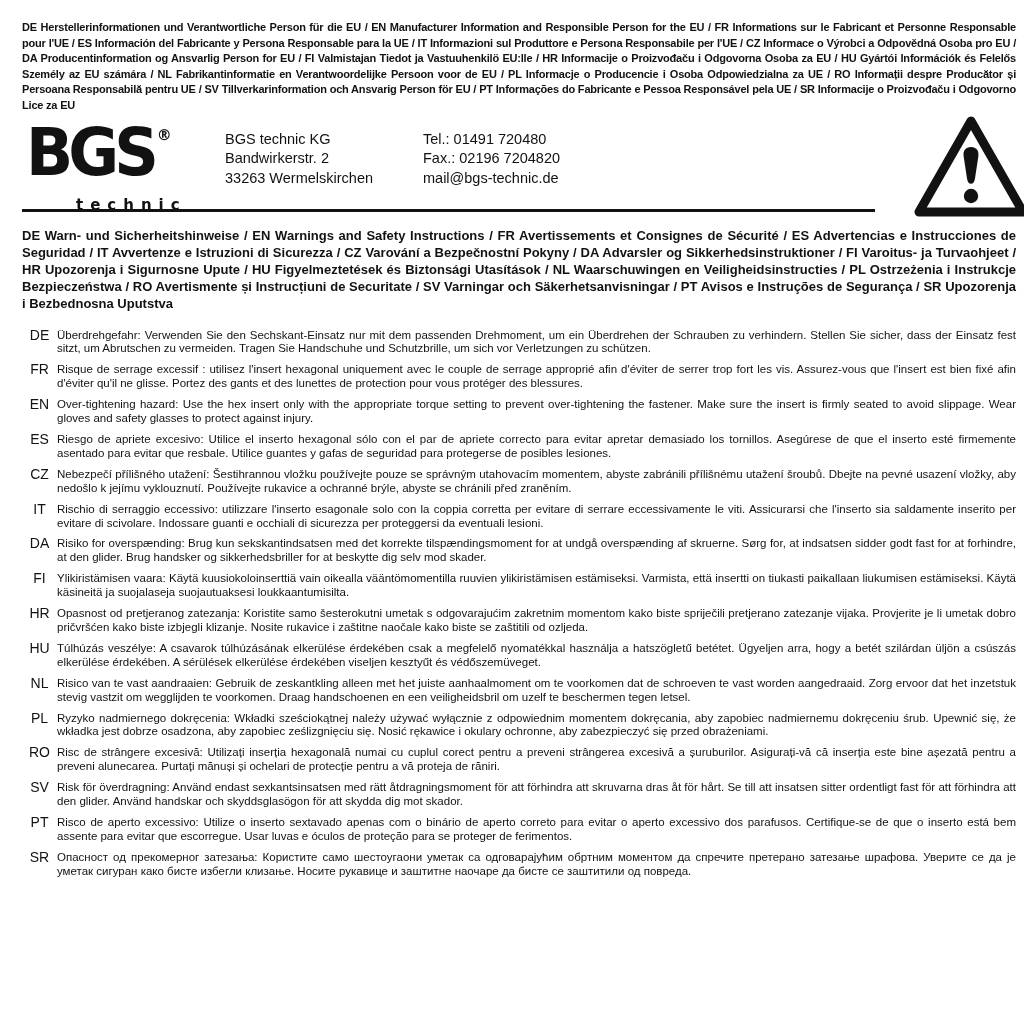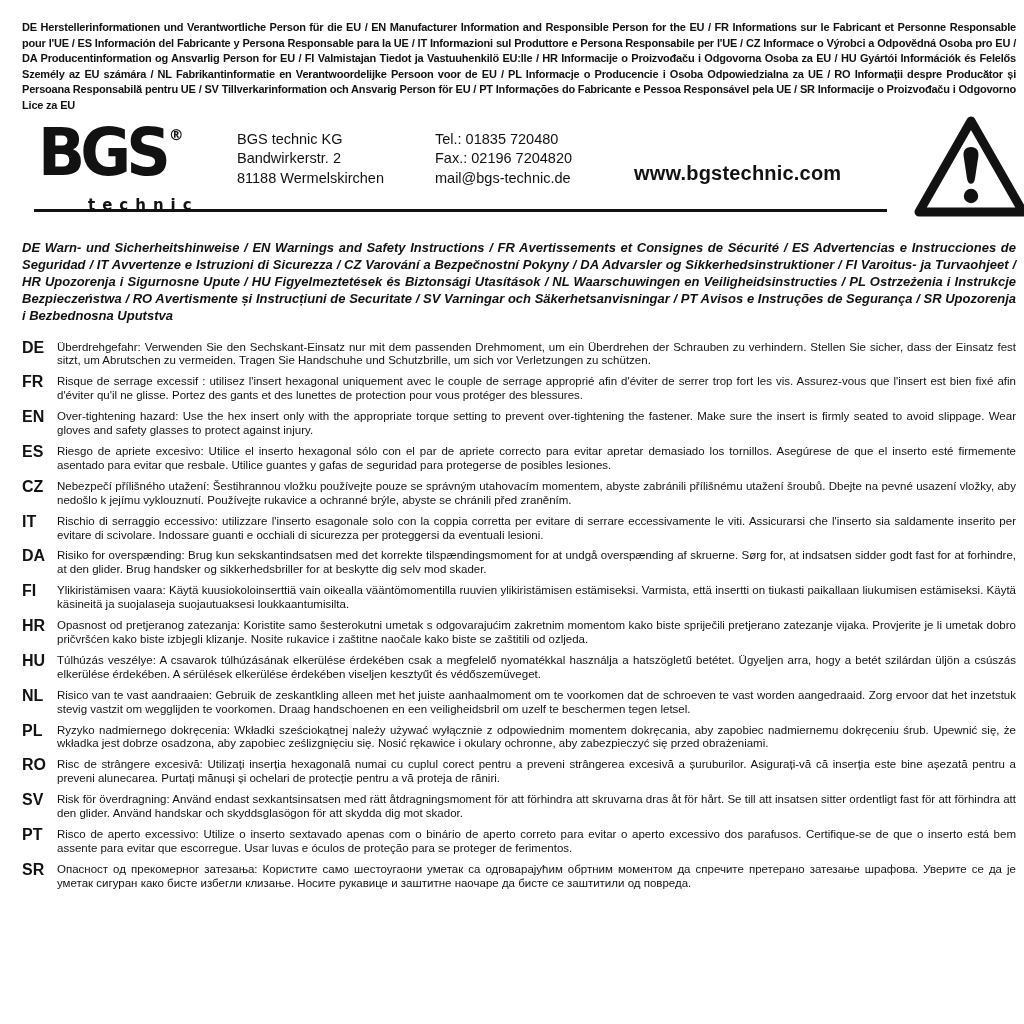--- a/index.html
+++ b/index.html
@@ -10,76 +10,75 @@
     font-family: "Liberation Sans", sans-serif;
     overflow: hidden;
   }
   .page { padding: 20px 8px 0 22px; }
 
   
   .hdr { font-weight: bold; text-align: justify; }
   .hdr1 { font-size: 11px; line-height: 15.6px; letter-spacing: -0.2px; }
 
   
-  .brand-band { position: relative; height: 92px; margin-top: 9px; margin-left: 12px; }
+  .brand-band { position: relative; height: 92px; margin-top: 9px; }
   .logo { position: absolute; left: 4px; top: 0; }
   .logo-bgs {
     font-family: "DejaVu Sans", sans-serif;
     font-weight: bold; font-size: 62px; line-height: 58px;
     letter-spacing: -5px; transform: scaleY(1.05); transform-origin: top left;
     white-space: nowrap;
   }
   .logo-reg { font-size: 15px; letter-spacing: 0; position: relative; top: -34px; left: 3px; }
   .logo-technic {
     font-family: "DejaVu Sans", sans-serif;
     font-weight: bold; font-size: 15px; letter-spacing: 7px;
     margin: -1px 0 0 50px; white-space: nowrap;
   }
   .addr-col  { position: absolute; left: 203px; top: 7px; font-size: 14.5px; line-height: 19.5px; }
   .contact-col { position: absolute; left: 401px; top: 7px; font-size: 14.5px; line-height: 19.5px; }
   .website { position: absolute; left: 600px; top: 39px; font-size: 20px; font-weight: bold; letter-spacing: 0.2px; }
   .warning-triangle { position: absolute; right: -15px; top: -9px; }
   .rule { position: absolute; left: 0; top: 86px; width: 853px; height: 3px; background: #121212; }
 
   
-  .hdr2 { font-size: 13px; line-height: 17.2px; margin-top: 24px; font-style: italic; }
+  .hdr2 { font-size: 13px; line-height: 17.2px; margin-top: 12px; }
 
   
   .warnings { margin-top: 16px; }
   .warning-row { display: grid; grid-template-columns: 35px 1fr; margin-bottom: 7px; }
-  .warning-lang { font-weight: bold; font-size: 16px; line-height: 13.9px; }
+  .warning-lang { font-weight: normal; font-size: 14px; line-height: 13.9px; text-align: center; }
   .warning-text { font-size: 11.5px; line-height: 13.9px; text-align: justify; }
 </style>
 </head>
 <body>
 
 <div class="page">
 
   <div class="hdr hdr1">DE Herstellerinformationen und Verantwortliche Person für die EU  /  EN Manufacturer Information and Responsible Person for the EU  /  FR Informations sur le Fabricant et Personne Responsable pour l'UE  /  ES Información del Fabricante y Persona Responsable para la UE  /  IT Informazioni sul Produttore e Persona Responsabile per l'UE  /  CZ Informace o Výrobci a Odpovědná Osoba pro EU  /  DA Producentinformation og Ansvarlig Person for EU  /  FI Valmistajan Tiedot ja Vastuuhenkilö EU:lle  /  HR Informacije o Proizvođaču i Odgovorna Osoba za EU  /  HU Gyártói Információk és Felelős Személy az EU számára  /  NL Fabrikantinformatie en Verantwoordelijke Persoon voor de EU  /  PL Informacje o Producencie i Osoba Odpowiedzialna za UE  /  RO Informații despre Producător și Persoana Responsabilă pentru UE  /  SV Tillverkarinformation och Ansvarig Person för EU  /  PT Informações do Fabricante e Pessoa Responsável pela UE  /  SR Informacije o Proizvođaču i Odgovorno Lice za EU</div>
 
   <div class="brand-band">
 
     <div class="logo">
       <div class="logo-bgs"><span>BGS</span><span class="logo-reg">®</span></div>
       <div class="logo-technic">technic</div>
     </div>
 
     <div class="addr-col">
       <div>BGS technic KG</div>
       <div>Bandwirkerstr. 2</div>
-      <div>81188 Wermelskirchen</div>
+      <div>33263 Wermelskirchen</div>
     </div>
 
     <div class="contact-col">
-      <div>Tel.: 01835 720480</div>
+      <div>Tel.: 01491 720480</div>
       <div>Fax.: 02196 7204820</div>
       <div>mail@bgs-technic.de</div>
     </div>
 
-    <div class="website">www.bgstechnic.com</div>
 
     <div class="warning-triangle">
       <svg width="120" height="106" viewBox="0 0 120 106" xmlns="http://www.w3.org/2000/svg">
         <path d="M60 7 L112 98 L8 98 Z" fill="none" stroke="#121212" stroke-width="9" stroke-linejoin="round"></path>
         <path d="M60 33 C65.5 33 68 36.5 67.4 42 L64 64.5 C63.5 68 62 69.8 60 69.8 C58 69.8 56.5 68 56 64.5 L52.6 42 C52 36.5 54.5 33 60 33 Z" fill="#121212"></path>
         <circle cx="60" cy="82" r="7.2" fill="#121212"></circle>
       </svg>
     </div>
 
     <div class="rule"></div>

